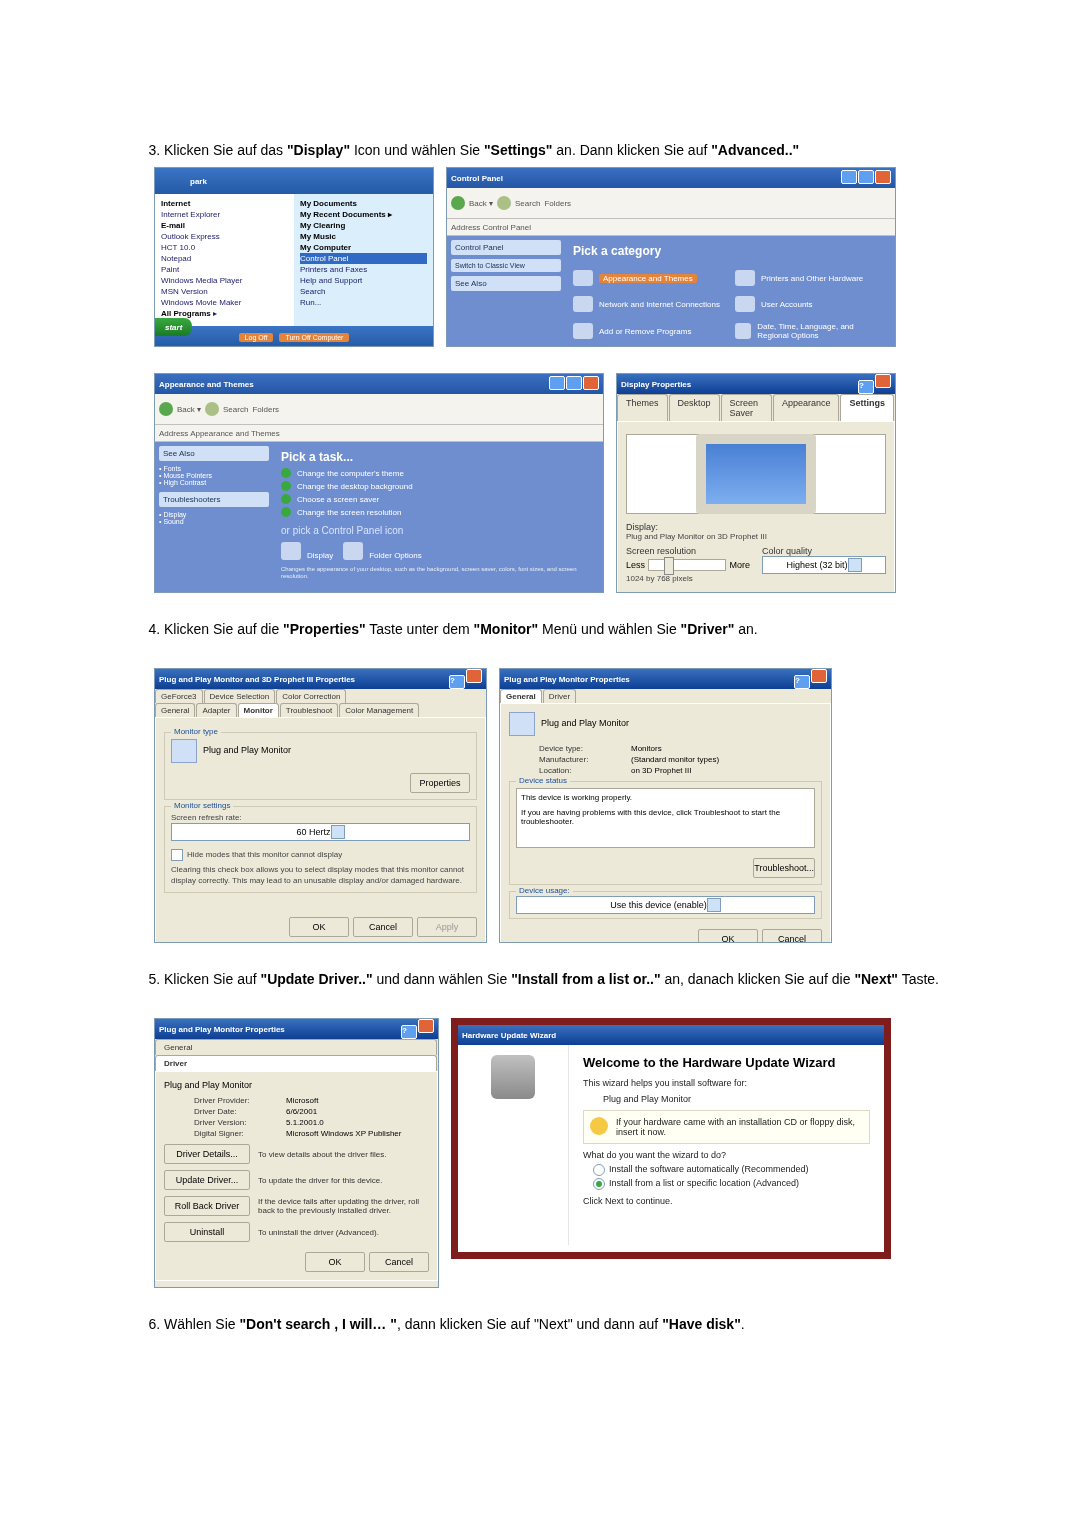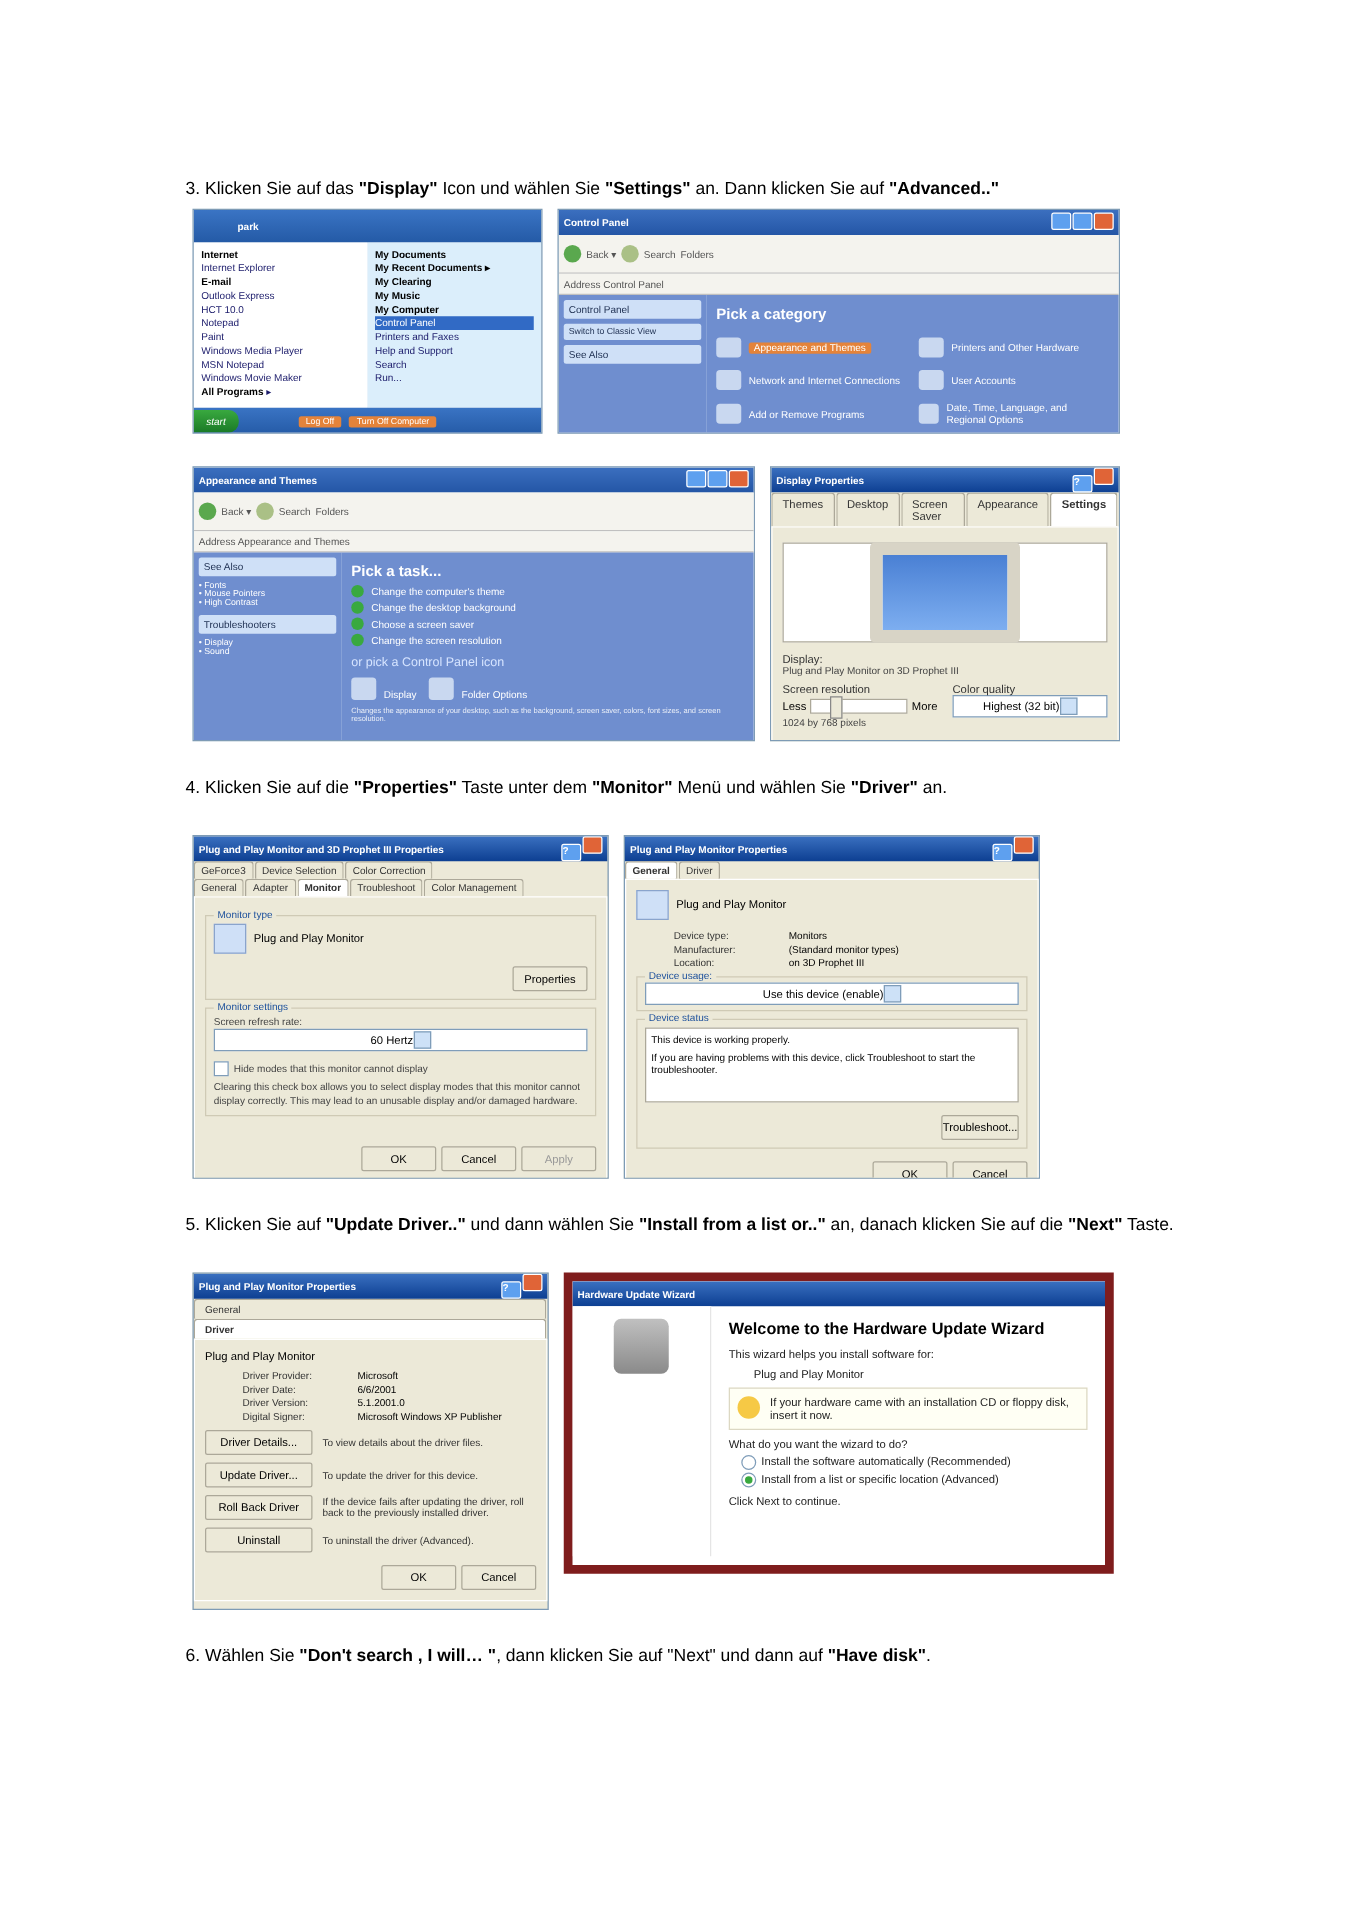--- a/index.html
+++ b/index.html
@@ -13,21 +13,21 @@
   .startmenu{width:280px;height:180px}
   .sm-top{height:26px;background:linear-gradient(#3a74c4,#245aa6);color:#fff;display:flex;align-items:center;padding-left:35px;font-weight:bold}
   .sm-body{display:flex;height:132px}
   .sm-left{flex:1;background:#fff;padding:4px 6px}
   .sm-right{flex:1;background:#dbeefb;padding:4px 6px}
   .sm-item{white-space:nowrap;overflow:hidden;color:#1a1a6a;padding:1px 0}
   .sm-item b{color:#000}
   .sm-right .sm-item.sel{background:#316ac5;color:#fff}
   .sm-bottom{height:22px;background:linear-gradient(#3a74c4,#245aa6);display:flex;justify-content:center;align-items:center;gap:6px}
   .sm-pill{background:#e4833a;color:#fff;padding:1px 6px;border-radius:2px;font-size:7px}
-  .sm-start{position:absolute;left:0;bottom:0;height:18px;background:linear-gradient(#39a93f,#1a7a27);color:#fff;font-style:italic;font-weight:normal;padding:0 10px;display:flex;align-items:center;border-radius:0 8px 8px 0}
+  .sm-start{position:absolute;left:0;bottom:10px;height:18px;background:linear-gradient(#39a93f,#1a7a27);color:#fff;font-style:italic;font-weight:bold;padding:0 10px;display:flex;align-items:center;border-radius:0 8px 8px 0}
 
   
   .cp{width:450px;height:180px}
   .titlebar{height:20px;background:linear-gradient(#3b6fbf,#2456a6);color:#fff;display:flex;align-items:center;padding:0 4px;font-weight:bold;justify-content:space-between}
   .tbtns span{display:inline-block;width:14px;height:12px;margin-left:1px;background:#5ea0ef;border:1px solid #fff;border-radius:2px}
   .tbtns span:last-child{background:#e06437}
   .toolbar{height:30px;background:#f4f3ee;border-bottom:1px solid #c0c0c0;display:flex;align-items:center;gap:4px;padding:0 4px;color:#555}
   .toolbar .circ{width:14px;height:14px;border-radius:50%;background:#5aa84e;display:inline-block}
   .cp-body{display:flex;height:130px}
   .cp-side{width:110px;background:#6f8ecf;color:#fff;padding:4px}
@@ -124,21 +124,21 @@
     <div class="sm-body">
       <div class="sm-left">
         <div class="sm-item"><b>Internet</b></div>
         <div class="sm-item">Internet Explorer</div>
         <div class="sm-item"><b>E-mail</b></div>
         <div class="sm-item">Outlook Express</div>
         <div class="sm-item">HCT 10.0</div>
         <div class="sm-item">Notepad</div>
         <div class="sm-item">Paint</div>
         <div class="sm-item">Windows Media Player</div>
-        <div class="sm-item">MSN Notepad</div>
+        <div class="sm-item">MSN Version</div>
         <div class="sm-item">Windows Movie Maker</div>
         <div class="sm-item"><b>All Programs</b> ▸</div>
       </div>
       <div class="sm-right">
         <div class="sm-item"><b>My Documents</b></div>
         <div class="sm-item"><b>My Recent Documents  ▸</b></div>
         <div class="sm-item"><b>My Clearing</b></div>
         <div class="sm-item"><b>My Music</b></div>
         <div class="sm-item"><b>My Computer</b></div>
         <div class="sm-item sel">Control Panel</div>
@@ -375,35 +375,35 @@
             </div>
         <div class="dv-row">
               <span class="k">Manufacturer:</span>
               <span>(Standard monitor types)</span>
             </div>
         <div class="dv-row">
               <span class="k">Location:</span>
               <span>on 3D Prophet III</span>
             </div>
       </div>
+      <div class="group">
+        <span class="gtitle">Device status</span>
+        <div class="status-box">
+          <div>This device is working properly.</div>
+          <div style="margin-top:6px">If you are having problems with this device, click Troubleshoot to start the troubleshooter.</div>
+        </div>
+        <div class="btnrow">
+              <div class="btn">Troubleshoot...</div>
+            </div>
+      </div>
       <div class="group" style="padding:4px 6px">
         <span class="gtitle">Device usage:</span>
         <div class="combo">
               <span>Use this device (enable)</span>
               <span class="arrow"></span>
-            </div>
-      </div>
-      <div class="group">
-        <span class="gtitle">Device status</span>
-        <div class="status-box">
-          <div>This device is working properly.</div>
-          <div style="margin-top:6px">If you are having problems with this device, click Troubleshoot to start the troubleshooter.</div>
-        </div>
-        <div class="btnrow">
-              <div class="btn">Troubleshoot...</div>
             </div>
       </div>
       <div class="btnrow">
         <div class="btn">OK</div>
         <div class="btn">Cancel</div>
       </div>
     </div>
   </div>
 </div>
 

